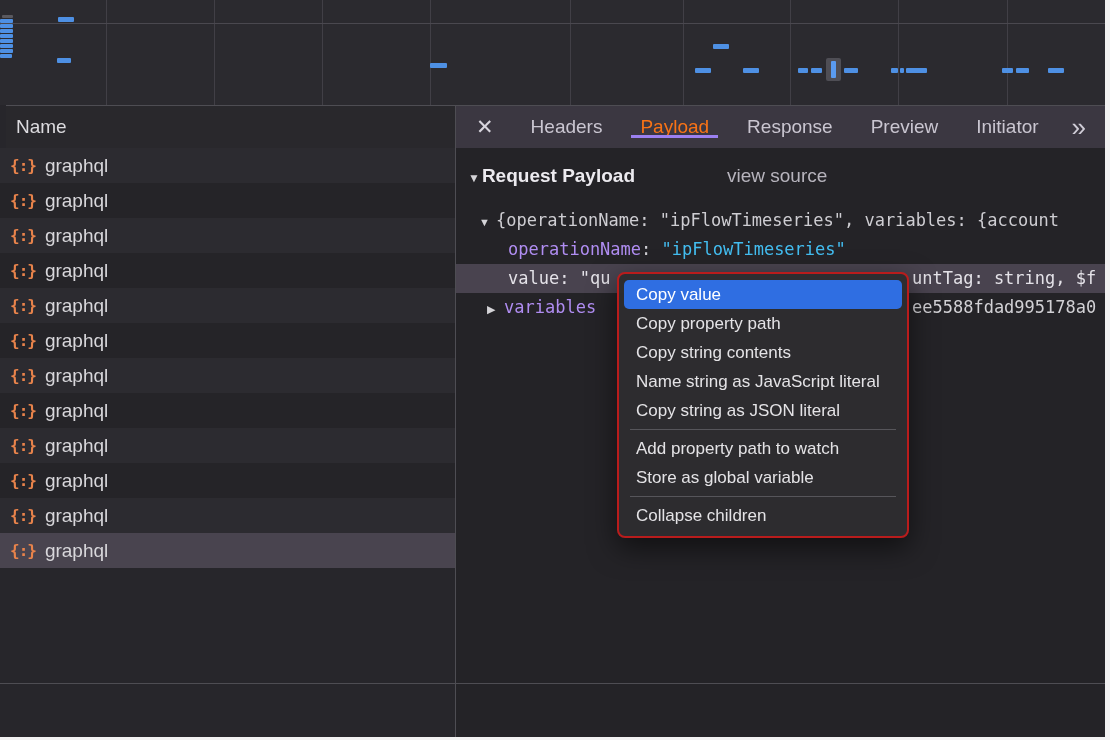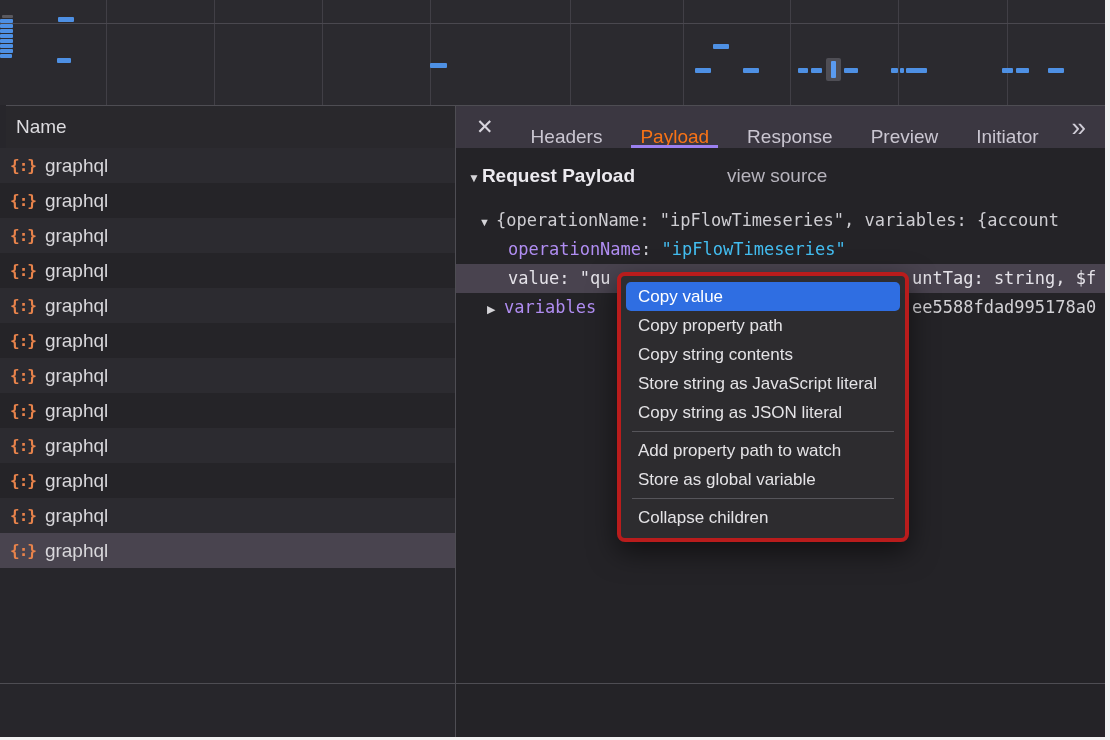--- a/index.html
+++ b/index.html
@@ -13,21 +13,21 @@
   .tl-bar{position:absolute;border-radius:1px;}
   #tl-marker{position:absolute;background:#4f4e55;border-radius:2px;}
   #tl-marker-inner{position:absolute;background:#5a9bf0;border-radius:1px;}
 
   
   .band{position:absolute;top:105px;height:43px;border-top:1px solid #4e4d53;box-sizing:border-box;}
   #name-header{left:0;width:548px;background:#29282c;color:#dcdbdf;font-size:19px;
     display:flex;align-items:center;padding-left:10px;margin-left:6px;}
   #tabbar{left:456px;width:649px;background:#3b3741;display:flex;align-items:center;color:#cac6d1;}
   #close-x{font-size:21px;color:#d8d5dd;margin:0 0 0 20px;cursor:default;}
-  .tabs{display:flex;align-items:flex-end;height:100%;margin-left:18px;}
+  .tabs{display:flex;align-items:center;height:100%;margin-left:18px;}
   .tab{font-size:19px;display:flex;align-items:center;padding:0 9px;margin:0 10px;position:relative;}
   .tab.active{color:#f97316;}
   .tab.active::after{content:"";position:absolute;left:0;right:0;bottom:0;height:3px;background:#9b80f0;}
   #tab-more{font-size:26px;color:#cfccd6;margin-left:14px;line-height:1;}
 
   
   #request-list{position:absolute;left:0;top:148px;width:455px;}
   .req-row{height:35px;display:flex;align-items:center;padding-left:10px;font-size:19px;color:#d8d7db;}
   .req-row:nth-child(odd){background:#2c2b30;}
   .req-row:nth-child(even){background:#252428;}
@@ -53,21 +53,21 @@
   .key{color:#b08df2;}
   .str{color:#43bdf0;}
   .tree-row.selected{background:#49434f;color:#e4e2e8;}
   .tree-row.selected .key{color:#e4e2e8;}
   .tree-row.selected .str{color:#e4e2e8;}
   .frag-right{position:absolute;left:456px;top:0;text-align:center;}
   .frag-dim{color:#d2d1d5;}
 
   
   #context-menu{position:absolute;left:617px;top:272px;width:292px;background:rgba(45,44,48,0.97);
-    border:4px solid #b91c1c;border-radius:8px;box-shadow:0 10px 28px rgba(0,0,0,0.55);
+    border:2px solid #b91c1c;border-radius:8px;box-shadow:0 10px 28px rgba(0,0,0,0.55);
     padding:6px 0;box-sizing:border-box;z-index:10;}
   .menu-item{height:29px;line-height:29px;font-size:17px;color:#e4e3e6;padding:0 12px;margin:0 5px;
     border-radius:5px;white-space:nowrap;}
   .menu-item.highlighted{background:#2f6ee2;color:#ffffff;}
   .menu-divider{height:1px;background:#56555a;margin:4px 11px;}
 </style>
 </head>
 <body>
 
 <div id="devtools">
@@ -201,21 +201,21 @@
     </div>
   </div>
 
   <div id="v-divider"></div>
   <div id="footer-divider"></div>
 
   <div id="context-menu">
     <div class="menu-item highlighted">Copy value</div>
     <div class="menu-item">Copy property path</div>
     <div class="menu-item">Copy string contents</div>
-    <div class="menu-item">Store string as JavaScript literal</div>
+    <div class="menu-item">Name string as JavaScript literal</div>
     <div class="menu-item">Copy string as JSON literal</div>
     <div class="menu-divider"></div>
     <div class="menu-item">Add property path to watch</div>
     <div class="menu-item">Store as global variable</div>
     <div class="menu-divider"></div>
     <div class="menu-item">Collapse children</div>
   </div>
 
 </div>
 

